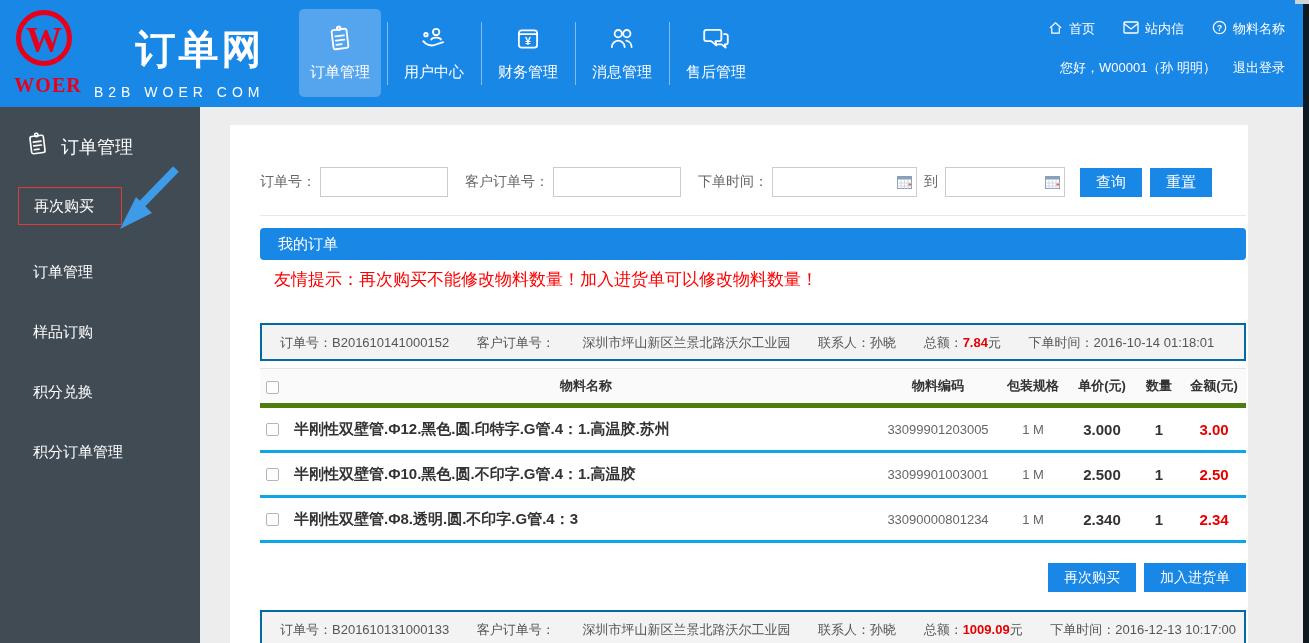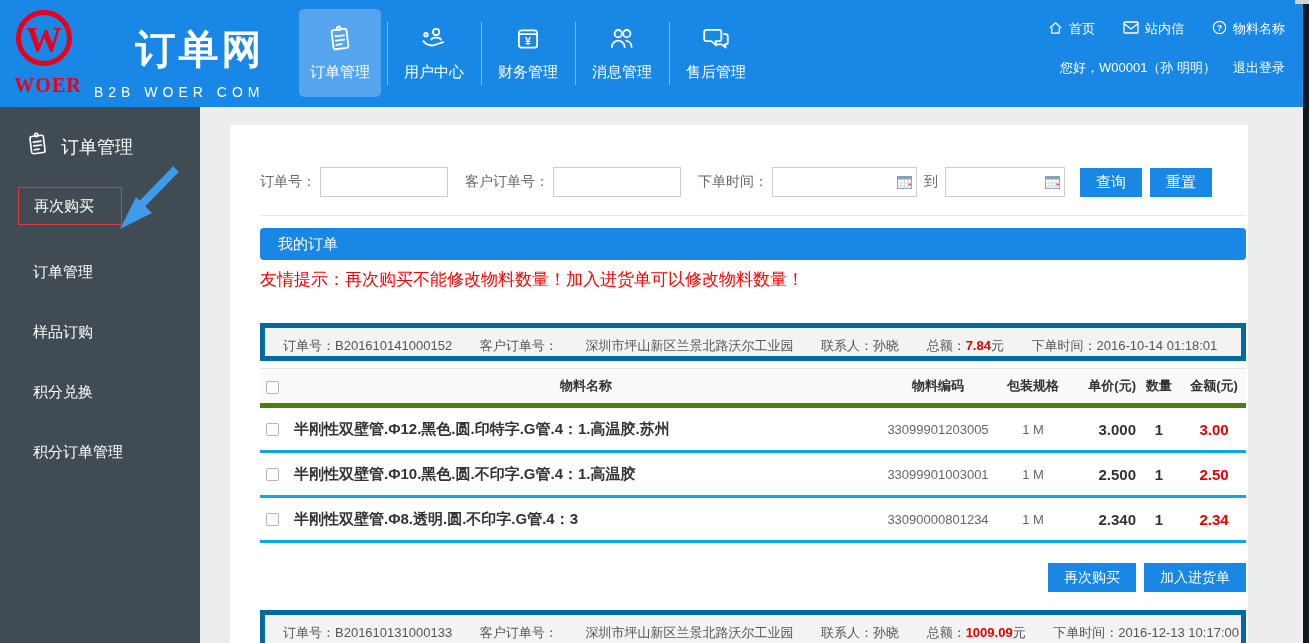--- a/index.html
+++ b/index.html
@@ -54,44 +54,44 @@
   .date-wrap.w2 .inp { width:120px; }
   .cal-ico { position:absolute; right:5px; top:8px; cursor:pointer; }
   .to-label { margin:0 7px 0 0; }
   .btn { height:29px; padding:0 16px; background:#1987e6; color:#fff; border:none; font-size:15px;
     font-family:"Liberation Sans",sans-serif; cursor:pointer; margin-left:8px; }
 
   .form-divider { position:absolute; left:30px; top:90px; right:2px; height:1px; background:#e8e8e8; }
 
   .panel-title { position:absolute; left:30px; top:103px; right:2px; height:32px; background:#1987e6; border-radius:4px;
     color:#fff; font-size:15px; line-height:32px; padding-left:18px; }
-  .notice { position:absolute; left:30px; top:143px; right:2px; color:#fe0000; font-size:17px; }
-
-  .order-bar { position:absolute; left:30px; right:2px; height:38px; background:#f3f3f3; border:5px solid #0369a1;
+  .notice { position:absolute; left:44px; top:143px; right:2px; color:#fe0000; font-size:17px; }
+
+  .order-bar { position:absolute; left:30px; right:2px; height:38px; background:#f3f3f3; border:2px solid #0369a1;
     font-size:13px; color:#555; line-height:36px; padding-left:18px; white-space:nowrap; overflow:hidden; }
   .order-bar .gap { display:inline-block; width:24px; }
   .order-bar .red { color:#e60000; font-weight:bold; }
   .bar1 { top:198px; }
   .bar2 { top:485px; }
 
   .items-table { position:absolute; left:30px; top:243px; right:2px; }
   .trow { display:flex; align-items:center; }
   .thead { height:40px; background:#fafafa; border-top:1px solid #e3e3e3; border-bottom:5px solid #4d7c0f;
     font-size:13px; font-weight:bold; color:#333; }
   .tdata { height:45px; border-bottom:3px solid #0ea5e9; }
   .col-check { width:34px; padding-left:6px; }
   .checkbox { display:inline-block; width:13px; height:13px; border:1px solid #b5b5b5; background:#fdfdfd; border-radius:2px; cursor:pointer; vertical-align:middle; }
   .col-name { flex:1; text-align:left; }
   .thead .col-name { text-align:center; }
   .tdata .col-name { font-size:15px; font-weight:bold; color:#333; }
   .col-code { width:120px; text-align:center; }
   .tdata .col-code { font-size:13px; color:#666; }
   .col-spec { width:70px; text-align:center; }
   .tdata .col-spec { font-size:13px; color:#666; }
-  .col-price { width:68px; text-align:right; }
+  .col-price { width:68px; text-align:center; }
   .tdata .col-price { font-size:15px; font-weight:bold; color:#333; }
   .col-qty { width:46px; text-align:center; }
   .tdata .col-qty { font-size:15px; font-weight:bold; color:#333; }
   .col-amount { width:64px; text-align:center; }
   .tdata .col-amount { font-size:15px; font-weight:bold; color:#e60000; }
 
   .actions { position:absolute; top:438px; right:2px; display:flex; gap:8px; }
   .actions .btn { margin-left:0; font-size:14px; }
 </style>
 </head>

